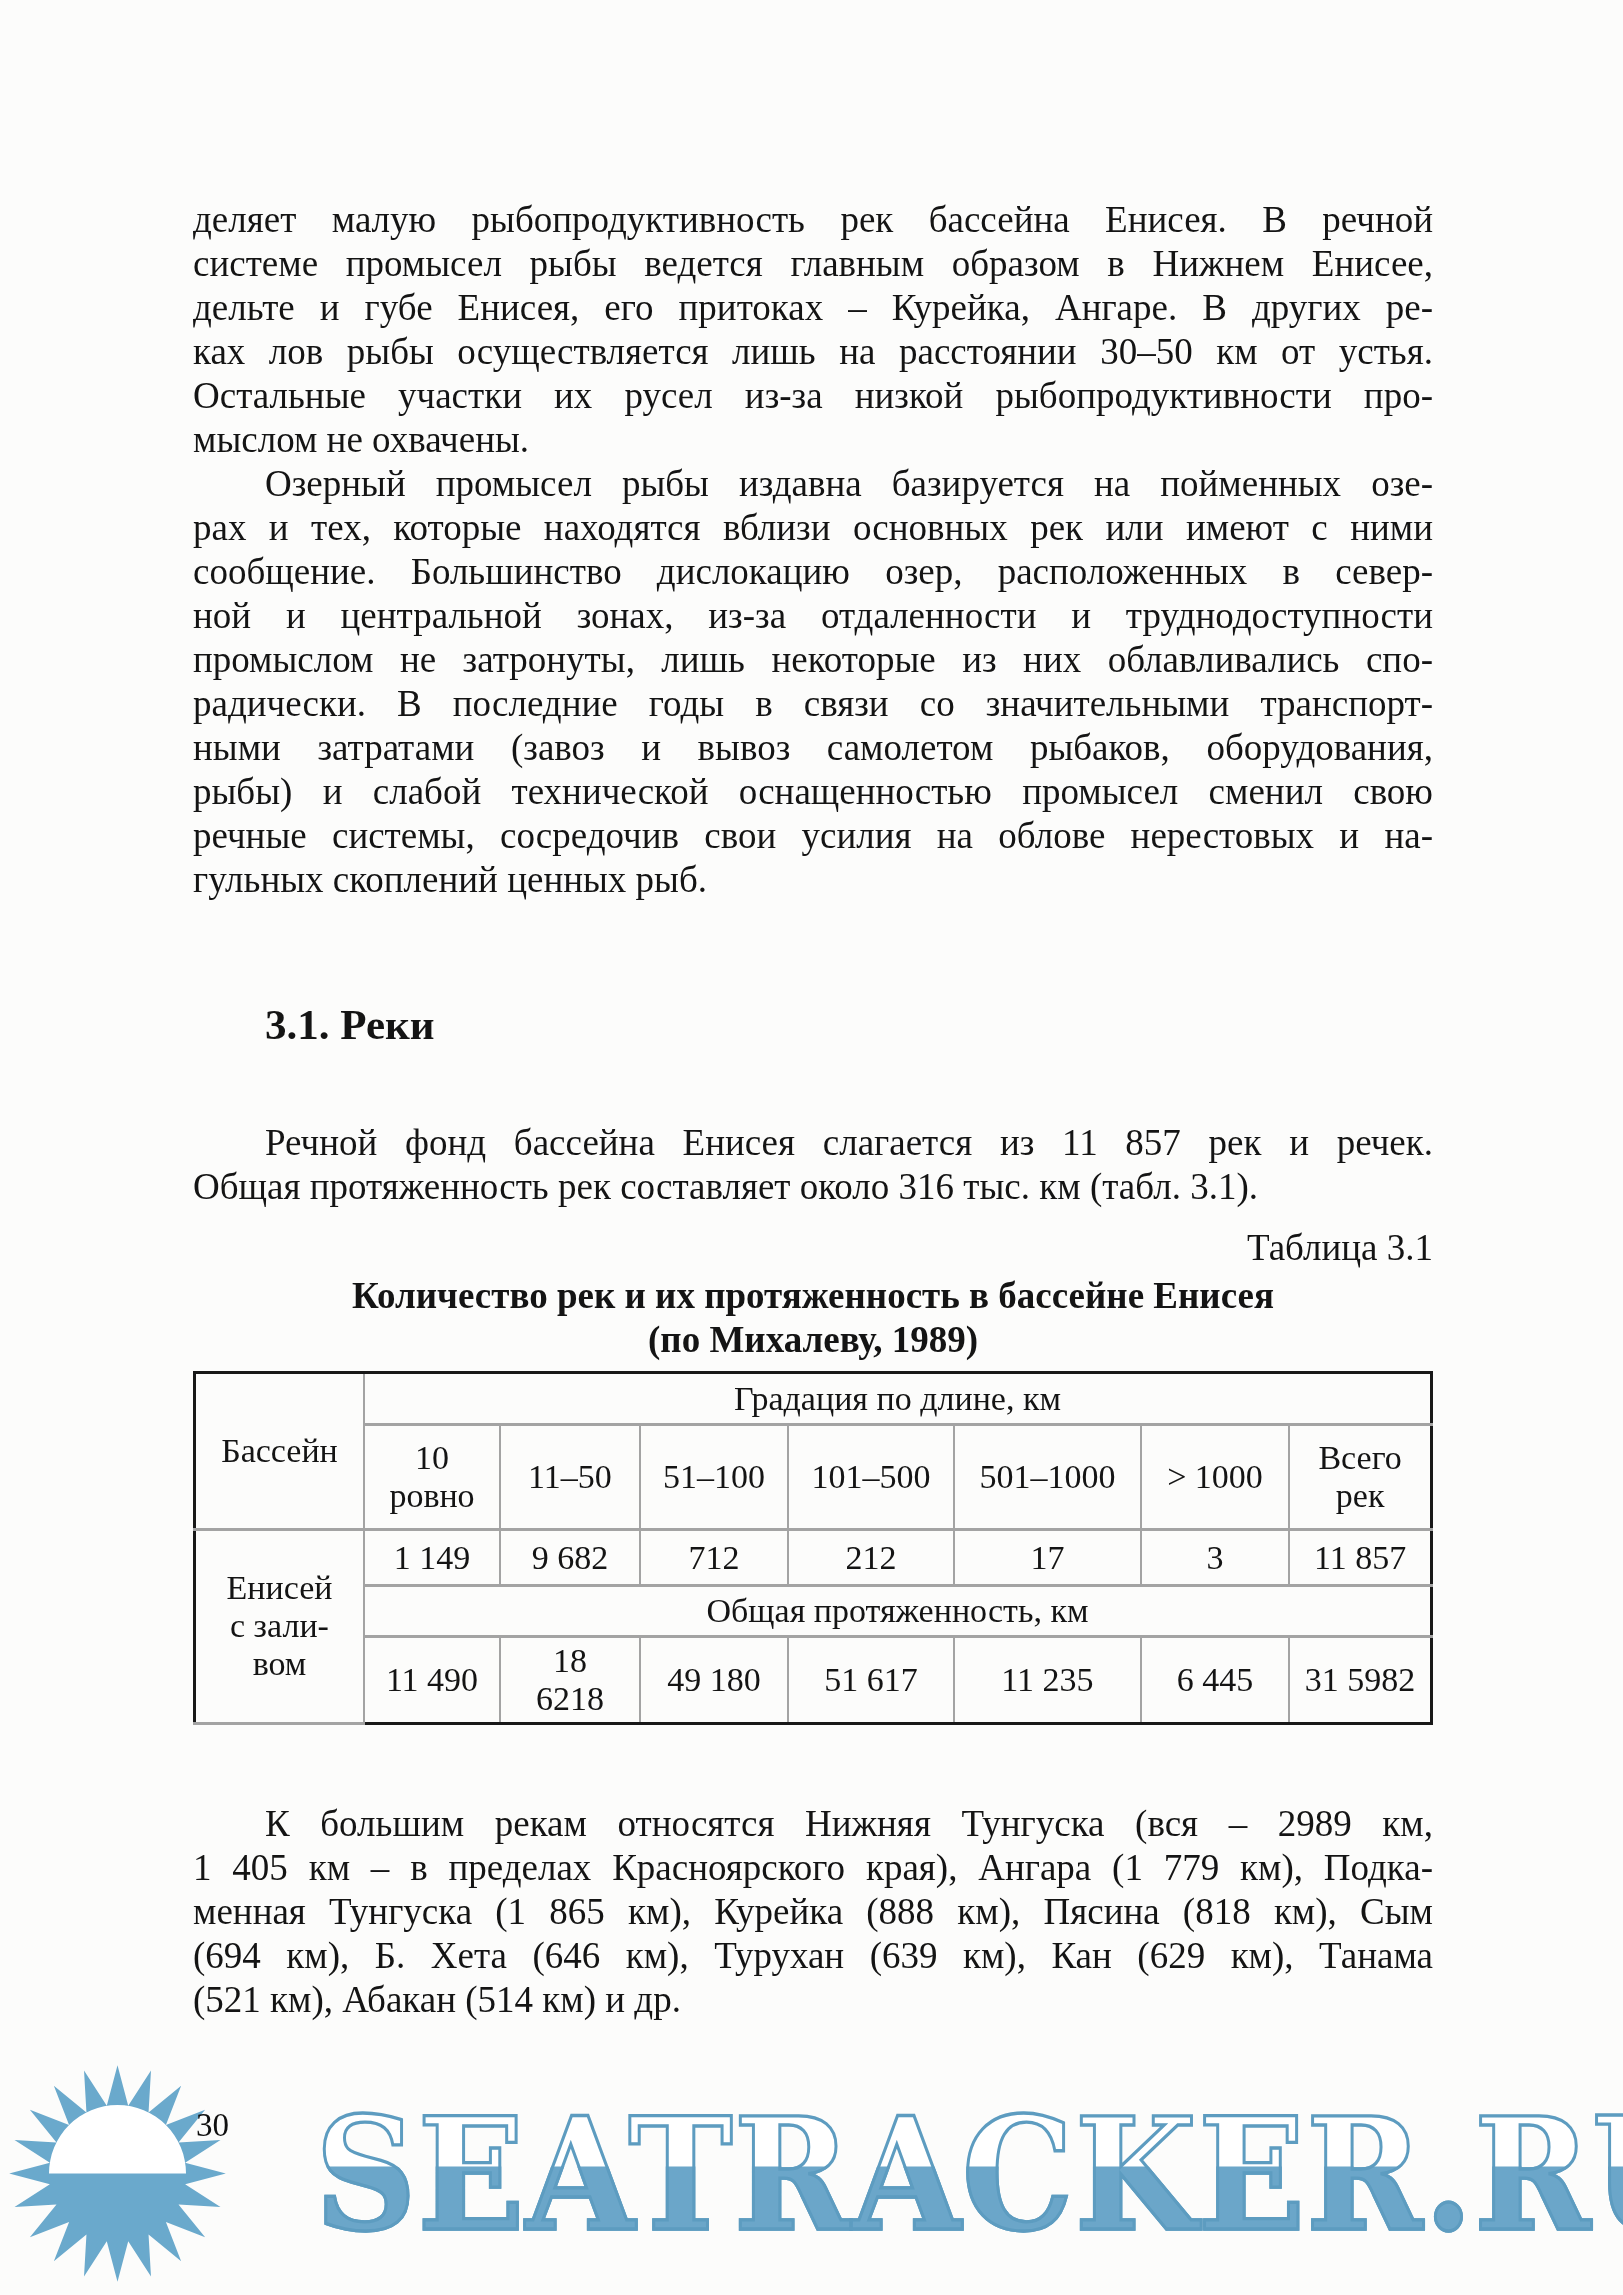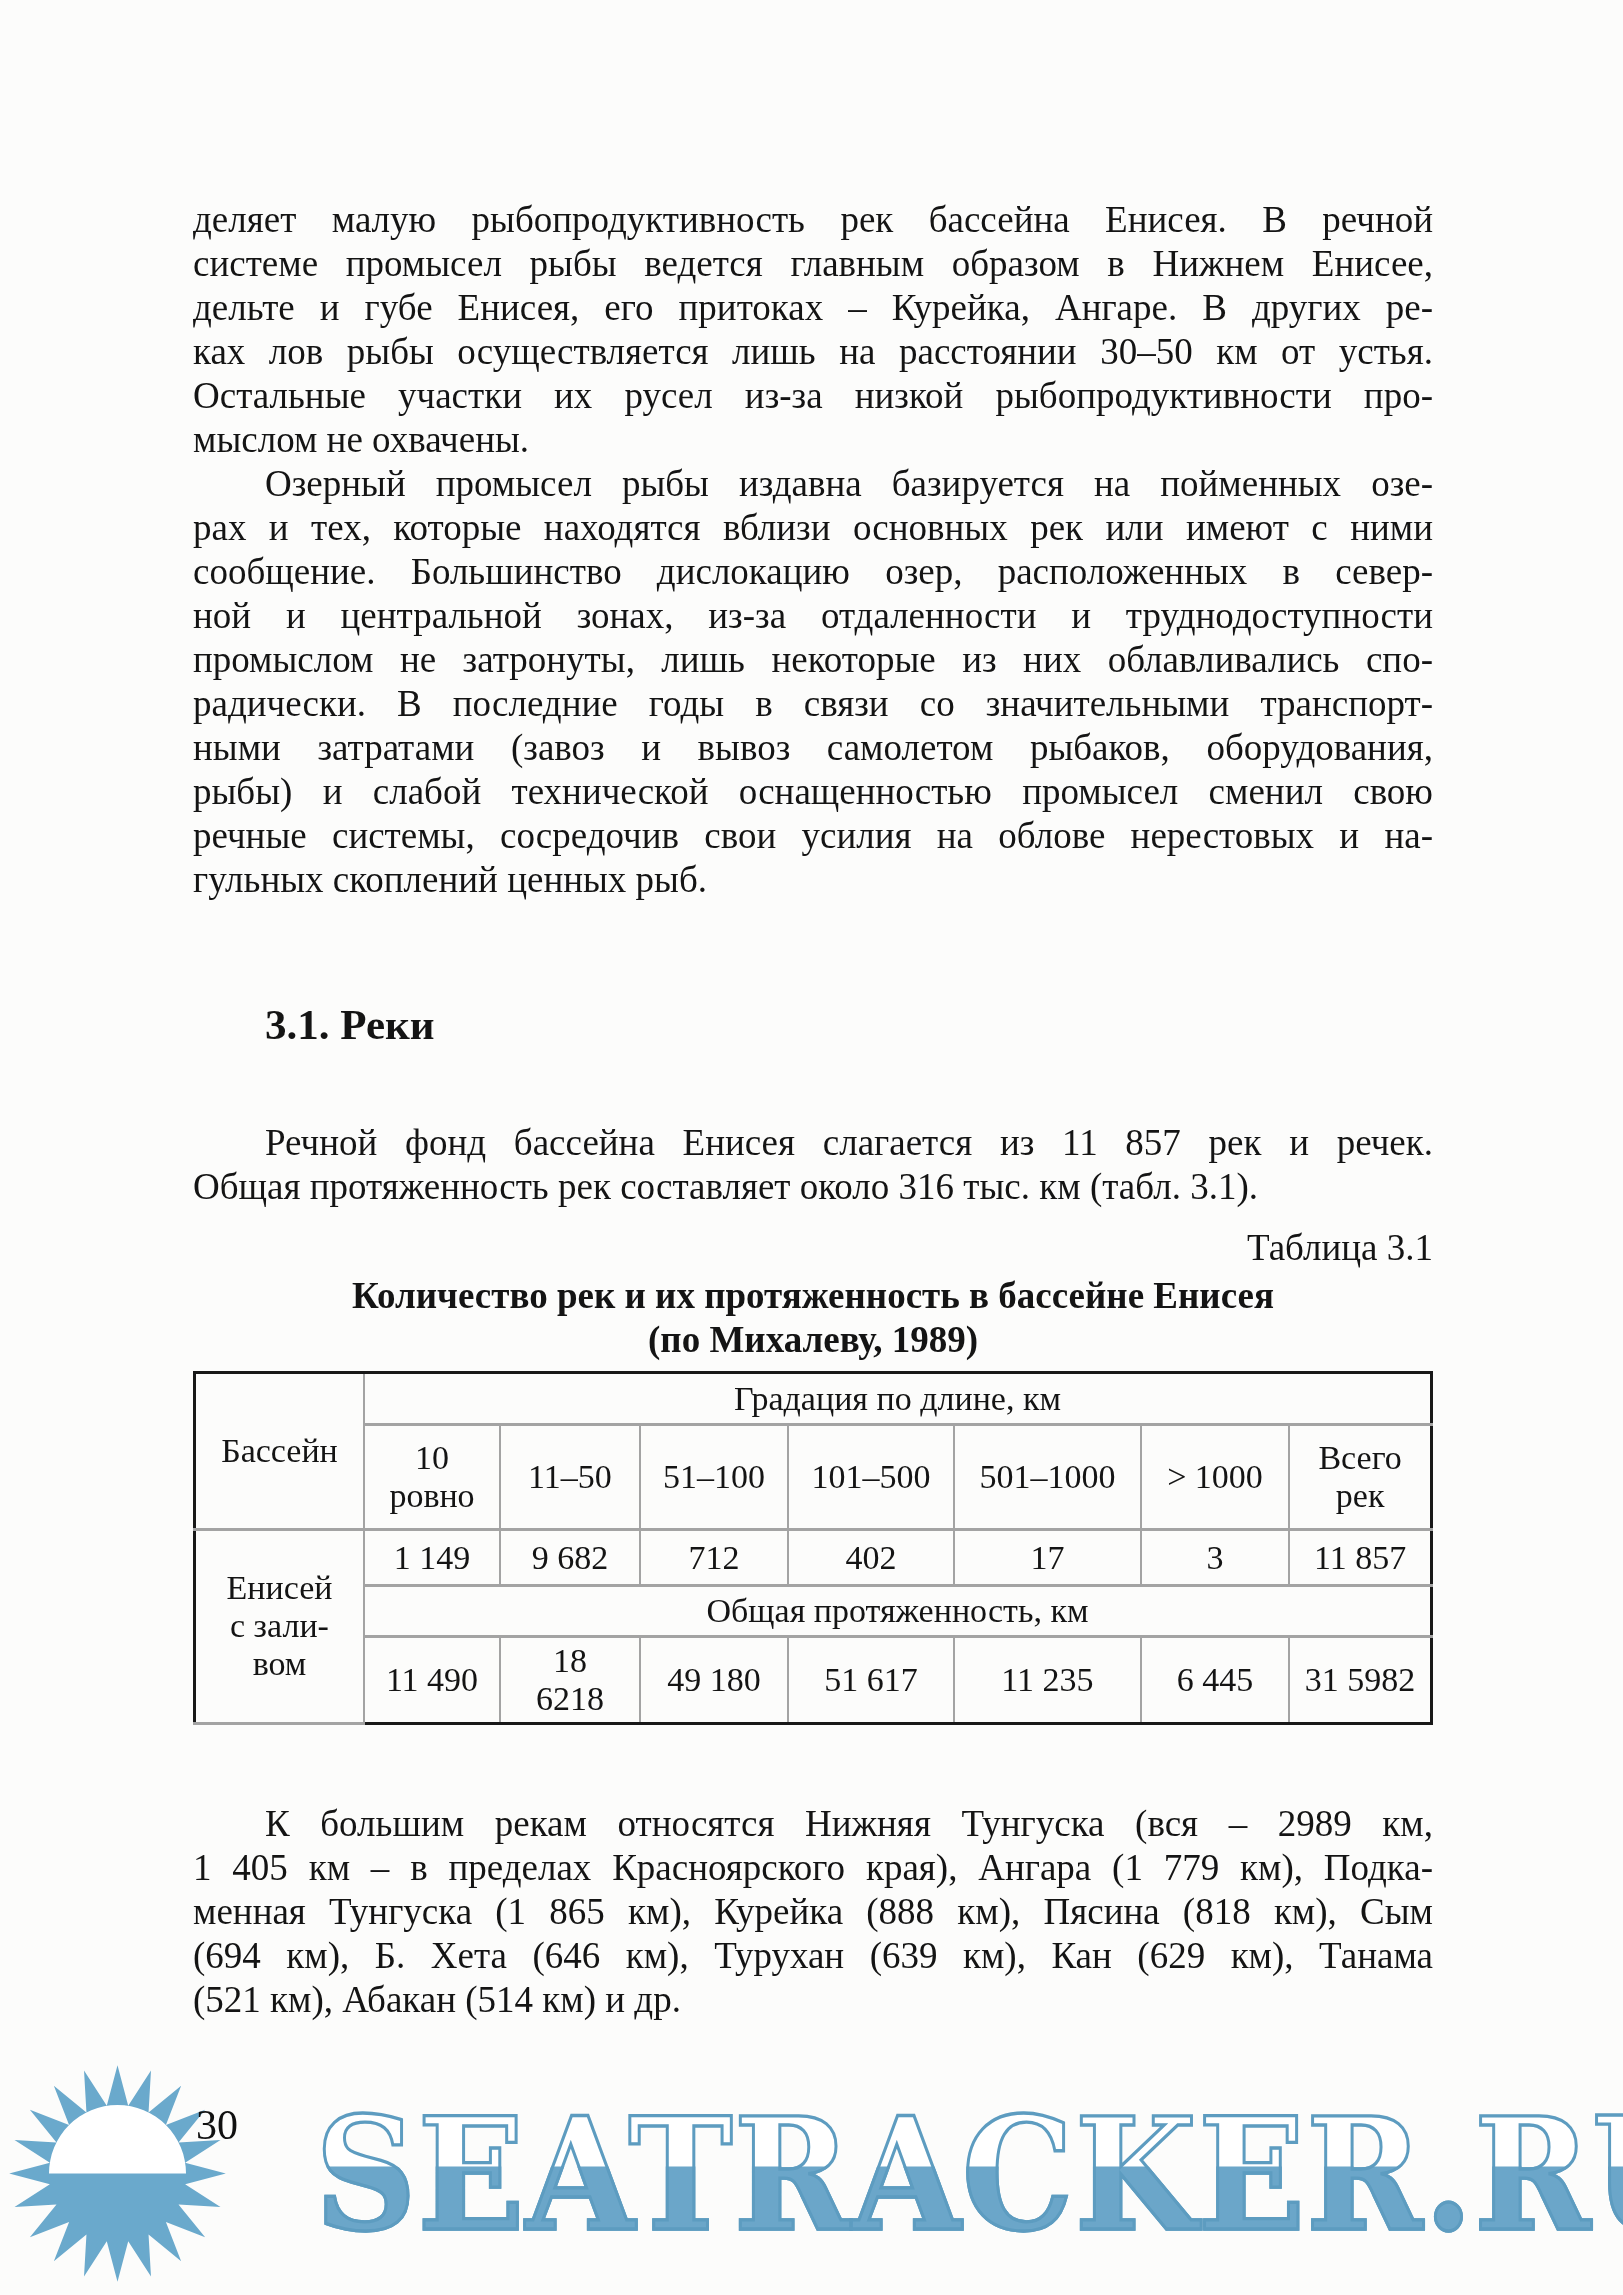--- a/index.html
+++ b/index.html
@@ -23,21 +23,21 @@
   }
   table.datatable td{
     border:2px solid #a3a3a3;
     font-size:34px;line-height:38px;text-align:center;vertical-align:middle;
     white-space:pre-line;padding:3.9px 2.6px;overflow:hidden;
   }
   tr.hr td{border-bottom-width:3.9px;}
   td.bb{border-bottom-width:3.9px;}
   .p4{margin-top:77px;}
 
-  .pagenum{position:absolute;left:196px;top:2108px;font-size:42px;line-height:34px;color:#101010;}
+  .pagenum{position:absolute;left:196px;top:2108px;font-size:33px;line-height:34px;color:#101010;}
   .sun{position:absolute;left:6.5px;top:2063px;width:221px;height:221px;}
 
   .watermark{position:absolute;left:315px;top:2090px;width:1308px;height:200px;overflow:visible;}
   .wm-layer{
     position:absolute;left:0;top:0;white-space:nowrap;
     font-family:"DejaVu Serif", serif;font-weight:bold;
     font-size:156px;line-height:170px;letter-spacing:1.3px;
     transform:scaleX(0.90);transform-origin:left top;
   }
   .wm-outline{color:#ffffff;-webkit-text-stroke:3.3px #5d9cc0;}
@@ -111,21 +111,21 @@
         <td>Всего
 рек</td>
       </tr>
       <tr class="hr" style="height:56px">
         <td rowspan="3">Енисей
 с зали-
 вом</td>
         <td>1 149</td>
         <td>9 682</td>
         <td>712</td>
-        <td>402</td>
+        <td>212</td>
         <td>17</td>
         <td>3</td>
         <td>11 857</td>
       </tr>
       <tr class="hr" style="height:51px">
         <td colspan="7">Общая протяженность, км</td>
       </tr>
       <tr style="height:85px">
         <td>11 490</td>
         <td>18

